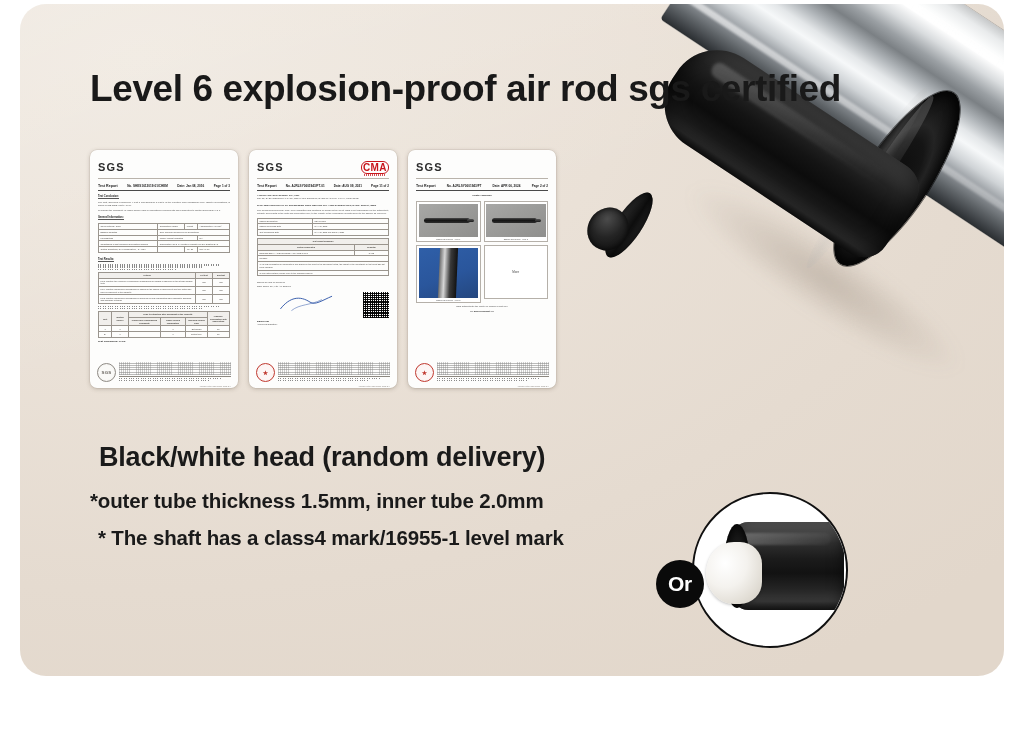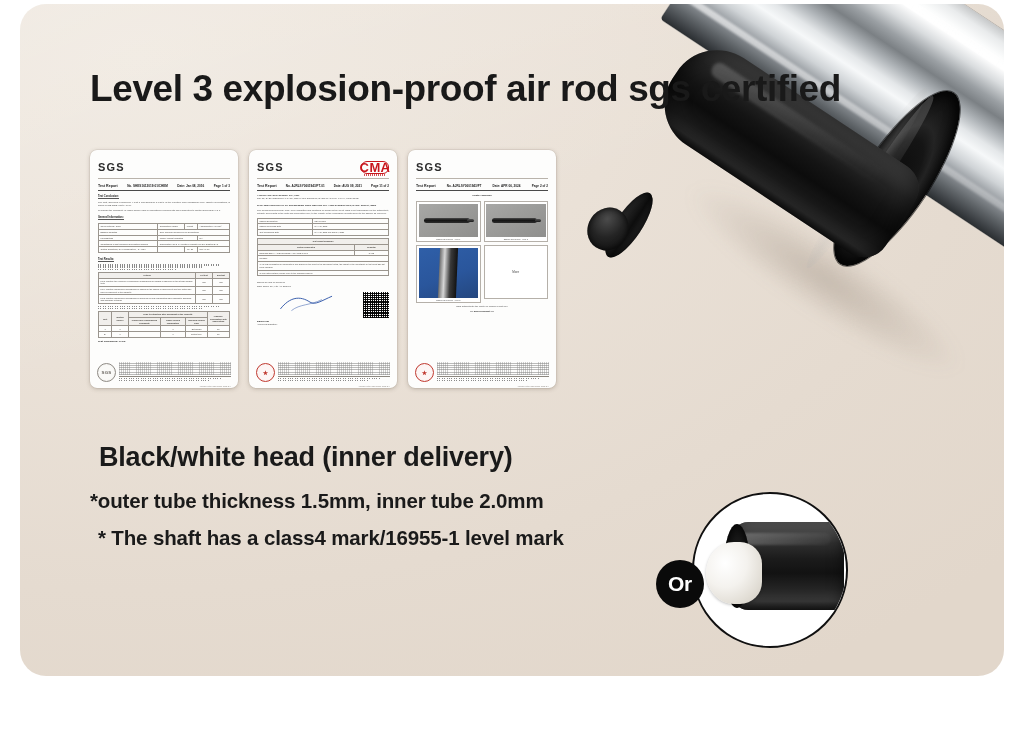--- a/index.html
+++ b/index.html
@@ -58,21 +58,21 @@
   }
   .cert-head { display:flex; align-items:center; justify-content:space-between; height:16px; }
   .sgs-logo {
     font-size:11px; font-weight:700; letter-spacing:1.2px;
     color:#2b2b2b; font-family:"Liberation Sans", sans-serif;
     line-height:1;
   }
   .cma-logo {
     width:28px; height:13px;
     border:1.4px solid #c8161d; border-radius:6px;
-    color:#c8161d; font-size:13px; font-weight:700;
+    color:#c8161d; font-size:10px; font-weight:700;
     display:flex; align-items:center; justify-content:center;
     letter-spacing:.4px; position:relative;margin-left:37px;
   }
   .cma-logo::after{
     content:""; position:absolute; bottom:-3.5px; left:2px; right:2px;
     height:2.5px;
     background:repeating-linear-gradient(90deg,#c8161d 0 1px, transparent 1px 2px);
     opacity:.75;
   }
   .rule { height:.6px; background:#b9b3ab; margin:3px 0 2px; }
@@ -350,21 +350,21 @@
     display:flex; align-items:center; justify-content:center;
     font-size:21px; font-weight:700; letter-spacing:-0.3px;
     z-index:11;
   }
 </style>
 </head>
 <body>
 
 <div id="panel">
 
-  <div id="title">Level 3 explosion-proof air rod sgs certified</div>
+  <div id="title">Level 6 explosion-proof air rod sgs certified</div>
 
   <div id="product">
     <div class="prod-shadow"></div>
     <div class="barrel"></div>
     <div class="collar"></div>
     <div class="collar-rim"></div>
     <div class="nozzle"></div>
     <div class="tip-ring"></div>
     <div class="end-button"></div>
   </div>
@@ -637,21 +637,21 @@
           <div class="microline s92"></div>
           <div class="microline s80"></div>
         </div>
       </div>
       <div class="corner-note">Member of the SGS Group (SGS SA)</div>
     </div>
 
   </div>
 
   <div id="lower-text">
-    <div class="line-lg indent">Black/white head (inner delivery)</div>
+    <div class="line-lg indent">Black/white head (random delivery)</div>
     <div class="line-sm">*outer tube thickness 1.5mm, inner tube 2.0mm</div>
     <div class="line-sm ind2">* The shaft has a class4 mark/16955-1 level mark</div>
   </div>
 
   <div id="inset">
     <div class="inset-cyl"></div>
     <div class="inset-face"></div>
     <div class="inset-white-tip"></div>
   </div>
   <div id="or-badge">Or</div>

